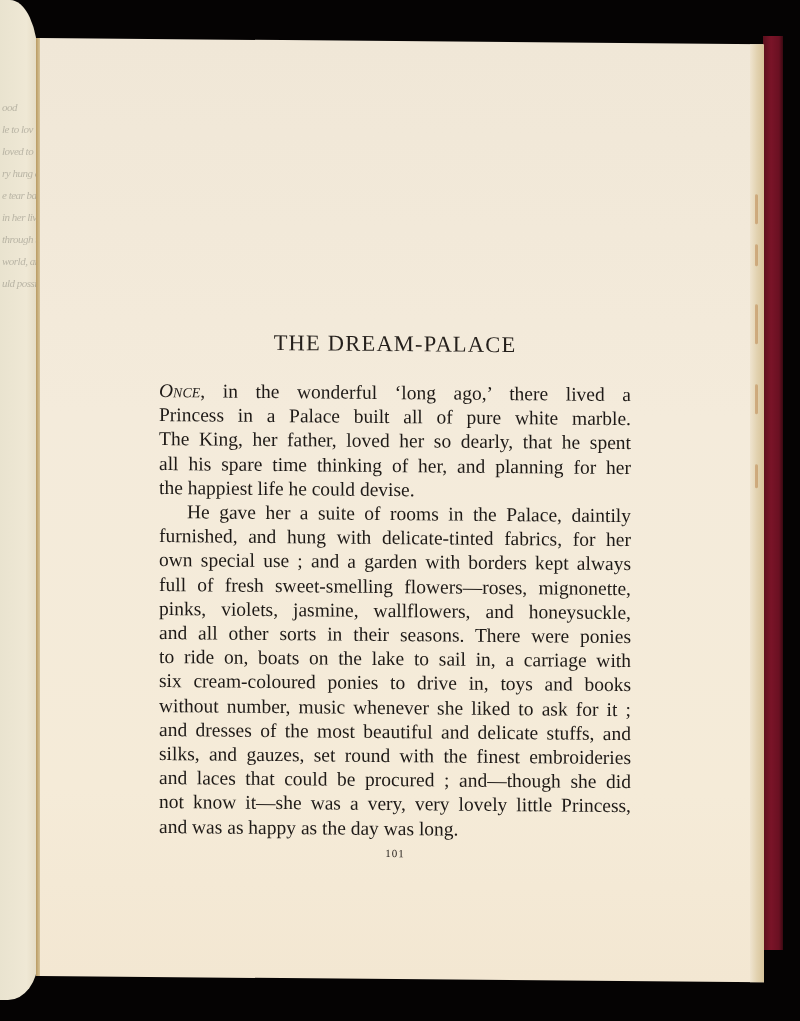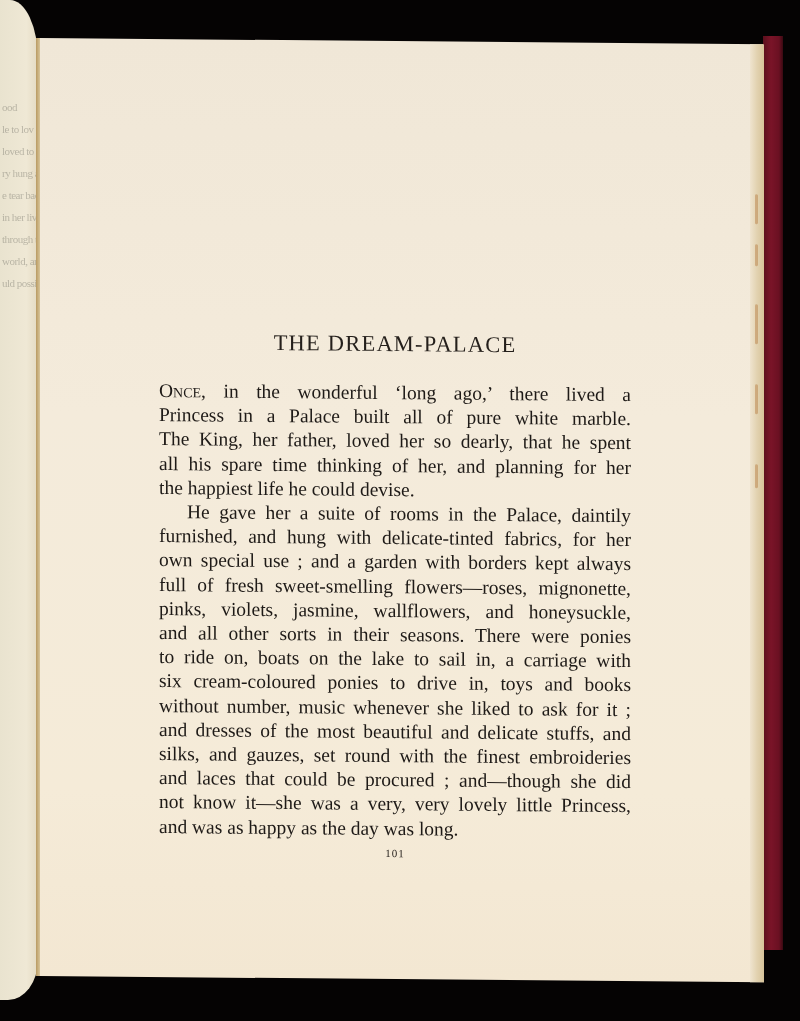--- a/index.html
+++ b/index.html
@@ -13,21 +13,21 @@
       position: absolute; left: 0; top: 0; width: 38px; height: 1000px;
       background: linear-gradient(90deg, #e9e3cf 0%, #efe8d5 70%, #e4dac2 100%);
       border-top-right-radius: 28px 60px;
       border-bottom-right-radius: 30px 40px;
       overflow: hidden;
     }
     .left-page .bleed {
       position: absolute; left: 2px; top: 96px; width: 30px;
       color: rgba(90, 90, 80, 0.35);
       font-size: 11px; line-height: 22px; letter-spacing: -0.5px;
-      white-space: nowrap; filter: blur(0.6px);
+      white-space: nowrap; filter: blur(0.6px); font-style: italic;
     }
     .gutter {
       position: absolute; left: 36px; top: 38px; width: 4px; height: 938px;
       background: linear-gradient(90deg, #b99a62, #d8c59a);
     }
     .spine {
       position: absolute; left: 763px; top: 36px; width: 20px; height: 914px;
       background: linear-gradient(90deg, #5a0f1c, #7a1428 40%, #6a1022 80%, #3a0a12);
     }
     .page {
@@ -49,21 +49,21 @@
       color: #1e1a17;
     }
     .title {
       text-align: center; font-size: 22.5px; letter-spacing: 1.2px;
       margin: 0 0 24px 0; font-weight: normal; color: #241f1b;
     }
     .para {
       font-size: 19.5px; line-height: 24.2px; margin: 0;
       text-align: justify; text-align-last: left;
     }
-    .para .sc { font-variant: small-caps; }
+    .para .sc { font-variant: small-caps; font-style: italic; }
     .line { display: block; text-align: justify; text-align-last: justify; white-space: nowrap; }
     .line.last { text-align-last: left; }
     .folio {
       text-align: center; font-size: 11px; letter-spacing: 1px; margin-top: 6px;
       font-variant: small-caps; color: #2a2420;
     }
   </style>
 </head>
 <body>
 

